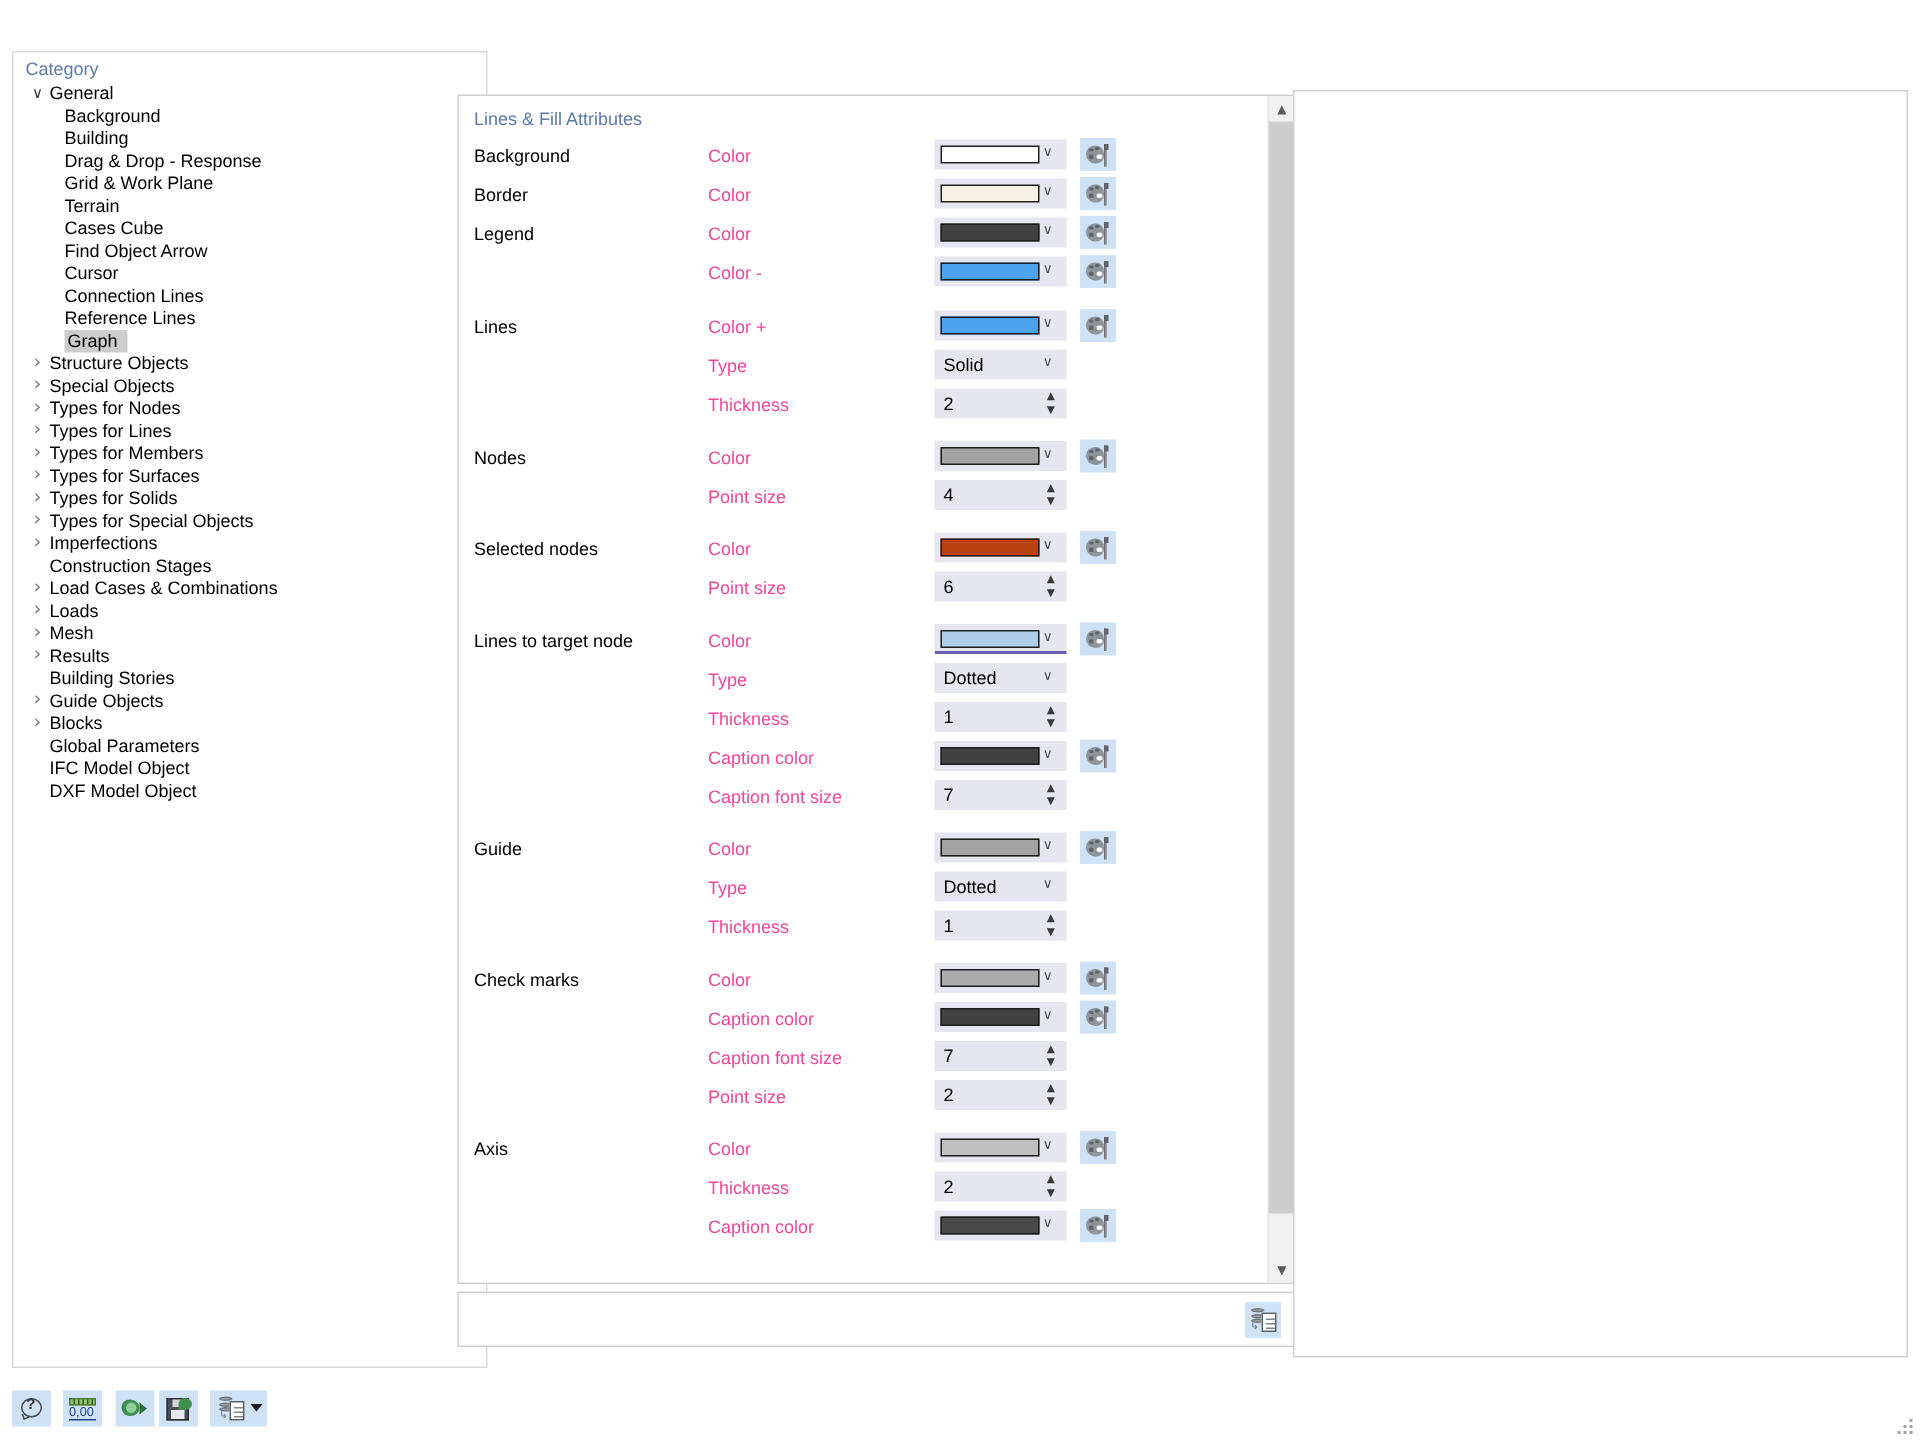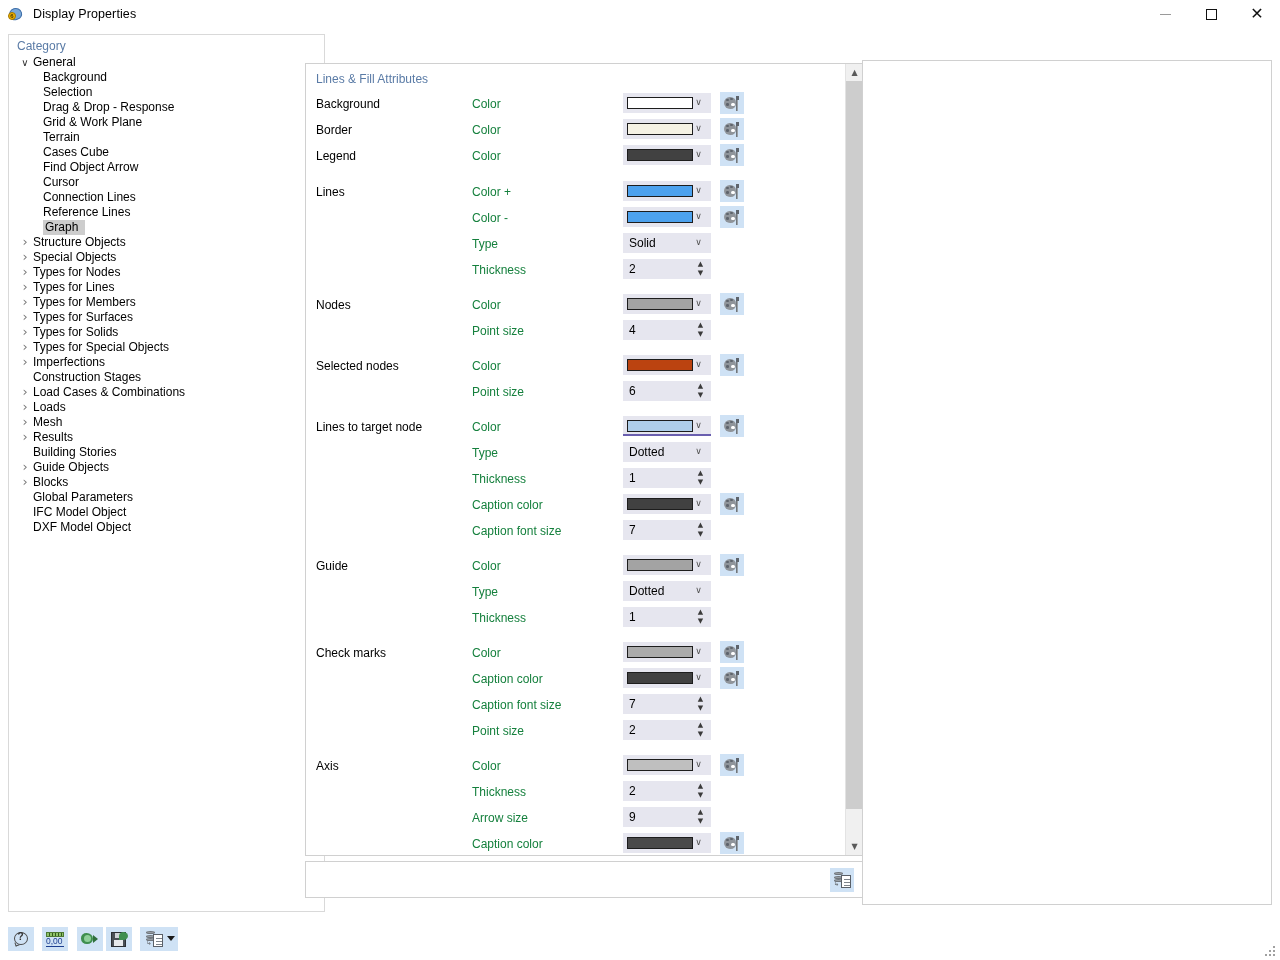--- a/index.html
+++ b/index.html
@@ -87,21 +87,21 @@
   .panel-body {
     position: absolute; left: 10px; top: 29px; width: 558px; height: 793px;
     background: #ffffff; border: 1px solid #d0d0d0; overflow: hidden;
   }
   .section-title {
     position: absolute; left: 10px; top: 8px; font-size: 12px; color: #5a7ba6;
   }
   .rows { position: absolute; left: 0; top: 28px; width: 540px; }
   .row { position: relative; height: 26px; }
   .grp-label { position: absolute; left: 10px; top: 5px; font-size: 12px; color: #000; }
-  .prop-label { position: absolute; left: 166px; top: 5px; font-size: 12px; color: #15803d; }
+  .prop-label { position: absolute; left: 166px; top: 5px; font-size: 12px; color: #ec4899; }
 
   
   .combo {
     position: absolute; left: 317px; top: 1px; width: 88px; height: 20px;
     background: #e6e6ef; display: flex; align-items: center;
   }
   .combo.focused { box-shadow: inset 0 -2px 0 0 #6a5faf; }
   .swatch {
     width: 66px; height: 12px; margin-left: 4px; border: 1px solid #1d1d1d;
   }
@@ -298,51 +298,33 @@
   }
   .grip i {
     position: absolute; width: 2px; height: 2px; background: #a0a0a0; display: block;
   }
 </style>
 </head>
 <body>
 
 <div id="app">
 
-  <div class="titlebar">
-    <div class="title-icon">
-      <span class="disc"></span>
-        <span class="ball">6</span>
-    </div>
-    <div class="title-text">Display Properties</div>
-    <div class="win-btns">
-      <div class="win-btn min">
-          <span class="g"></span>
-        </div>
-      <div class="win-btn max">
-          <span class="g"></span>
-        </div>
-      <div class="win-btn close">
-          <span class="g">✕</span>
-        </div>
-    </div>
-  </div>
 
   <div class="left-panel">
     <div class="left-header">Category</div>
     <ul class="tree" id="tree">
         <li class="tree-row lvl0">
           <span class="twisty open"></span>
           <span class="tree-label">General</span>
         </li>
         <li class="tree-row lvl1">
           <span class="tree-label">Background</span>
         </li>
         <li class="tree-row lvl1">
-          <span class="tree-label">Selection</span>
+          <span class="tree-label">Building</span>
         </li>
         <li class="tree-row lvl1">
           <span class="tree-label">Drag &amp; Drop - Response</span>
         </li>
         <li class="tree-row lvl1">
           <span class="tree-label">Grid &amp; Work Plane</span>
         </li>
         <li class="tree-row lvl1">
           <span class="tree-label">Terrain</span>
         </li>
@@ -503,41 +485,41 @@
                 <span class="blob"></span>
                 <span class="d1"></span>
                 <span class="d2"></span>
                 <span class="d3"></span>
                 <span class="hole"></span>
                 <span class="brush"></span>
                 <span class="brushtip"></span>
               </span>
             </div>
           </div>
+          <div class="row">
+            <div class="prop-label">Color -</div>
+            <div class="combo">
+              <span class="swatch" style="background: rgb(77, 162, 238);"></span>
+              <span class="combo-arrow"></span>
+            </div>
+            <div class="palette-btn">
+              <span class="pal-ico">
+                <span class="blob"></span>
+                <span class="d1"></span>
+                <span class="d2"></span>
+                <span class="d3"></span>
+                <span class="hole"></span>
+                <span class="brush"></span>
+                <span class="brushtip"></span>
+              </span>
+            </div>
+          </div>
           <div class="row" style="margin-top: 10px;">
             <div class="grp-label">Lines</div>
             <div class="prop-label">Color +</div>
-            <div class="combo">
-              <span class="swatch" style="background: rgb(77, 162, 238);"></span>
-              <span class="combo-arrow"></span>
-            </div>
-            <div class="palette-btn">
-              <span class="pal-ico">
-                <span class="blob"></span>
-                <span class="d1"></span>
-                <span class="d2"></span>
-                <span class="d3"></span>
-                <span class="hole"></span>
-                <span class="brush"></span>
-                <span class="brushtip"></span>
-              </span>
-            </div>
-          </div>
-          <div class="row">
-            <div class="prop-label">Color -</div>
             <div class="combo">
               <span class="swatch" style="background: rgb(77, 162, 238);"></span>
               <span class="combo-arrow"></span>
             </div>
             <div class="palette-btn">
               <span class="pal-ico">
                 <span class="blob"></span>
                 <span class="d1"></span>
                 <span class="d2"></span>
                 <span class="d3"></span>
@@ -779,28 +761,20 @@
                 <span class="hole"></span>
                 <span class="brush"></span>
                 <span class="brushtip"></span>
               </span>
             </div>
           </div>
           <div class="row">
             <div class="prop-label">Thickness</div>
             <div class="spin">
               <span class="val">2</span>
-              <span class="up"></span>
-              <span class="dn"></span>
-            </div>
-          </div>
-          <div class="row">
-            <div class="prop-label">Arrow size</div>
-            <div class="spin">
-              <span class="val">9</span>
               <span class="up"></span>
               <span class="dn"></span>
             </div>
           </div>
           <div class="row">
             <div class="prop-label">Caption color</div>
             <div class="combo">
               <span class="swatch" style="background: rgb(74, 74, 74);"></span>
               <span class="combo-arrow"></span>
             </div>

